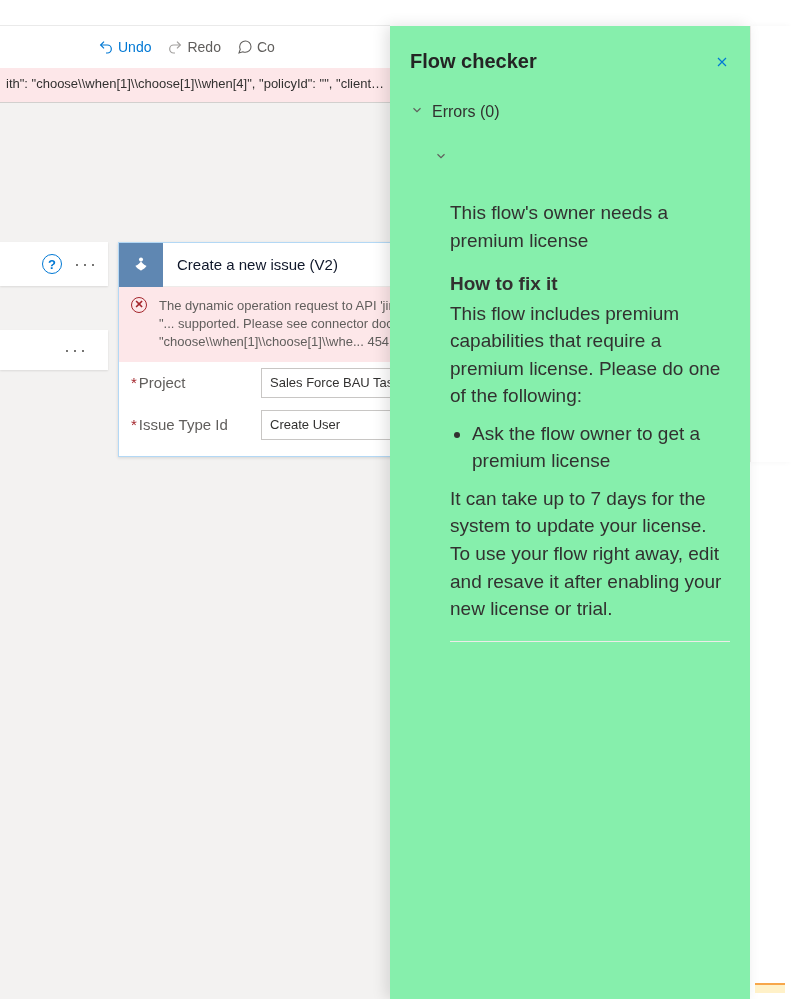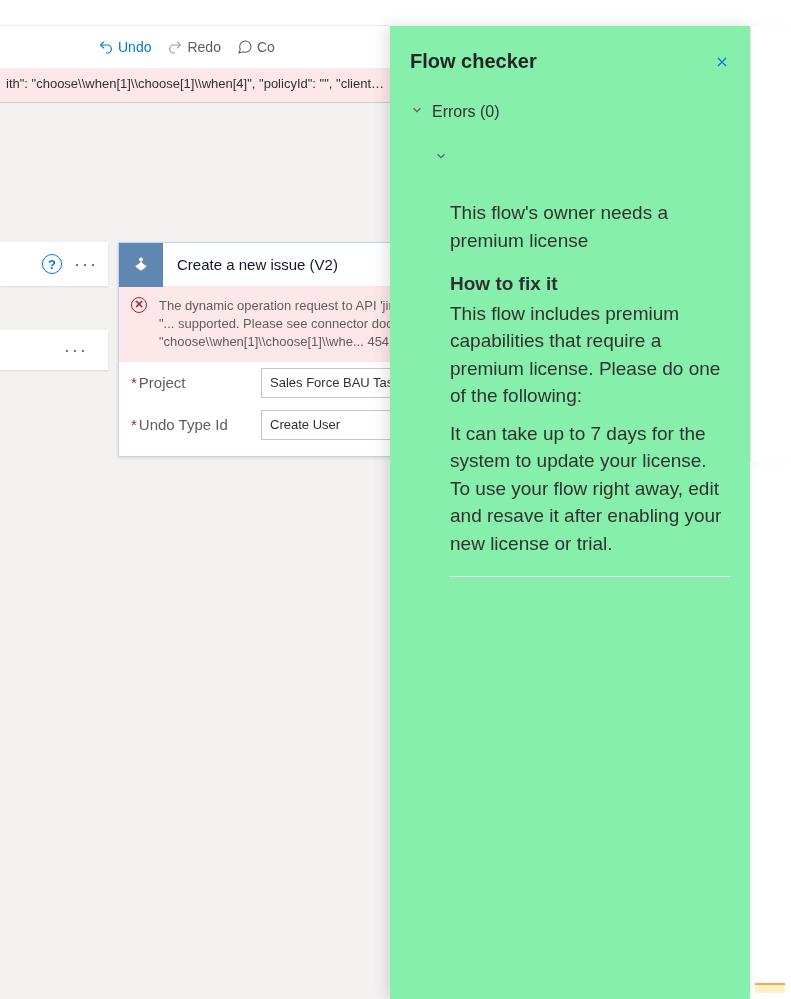--- a/index.html
+++ b/index.html
@@ -344,21 +344,21 @@
   </div>
   <div class="card-error">
     <span class="err-icon">✕</span>
     <span>The dynamic operation request to API 'jira' ... 'BadGateway'. Error response: { "error": { "... supported. Please see connector documen... "path": "choose\\when[1]\\choose[1]\\whe... 4541-92a0-57a4a51b3d9c" } }</span>
   </div>
   <div class="card-field">
     <span class="label"><span class="req">*</span><span>Project</span></span>
     <input type="text" value="Sales Force BAU Tas" style="">
   </div>
   <div class="card-field">
-    <span class="label"><span class="req">*</span><span>Undo Type Id</span></span>
+    <span class="label"><span class="req">*</span><span>Issue Type Id</span></span>
     <input type="text" value="Create User" style="">
   </div>
 </div>
 
 <div class="panel-shadow"></div>
 <div class="panel-outer-strip"></div>
 
 <div class="flow-panel">
   <div class="panel-header">
     <span class="panel-title">Flow checker</span>
@@ -384,18 +384,21 @@
       <svg width="14" height="14" viewBox="0 0 24 24" fill="none" stroke="currentColor" stroke-width="2">
           <path d="m6 9 6 6 6-6"></path>
         </svg>
     </span>
   </div>
 
   <div class="issue-block">
     <p class="issue-title">This flow's owner needs a premium license</p>
     <p class="howto">How to fix it</p>
     <p>This flow includes premium capabilities that require a premium license. Please do one of the following:</p>
+    <ul>
+      <li>Ask the flow owner to get a premium license</li>
+    </ul>
     <p>It can take up to 7 days for the system to update your license. To use your flow right away, edit and resave it after enabling your new license or trial.</p>
   </div>
   <div class="divider"></div>
 </div>
 
 <div class="br-strip"></div>
 
 </body></html>

